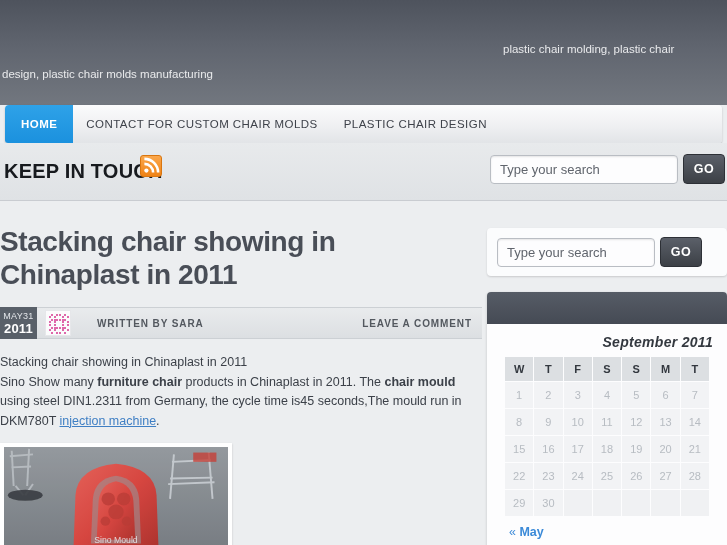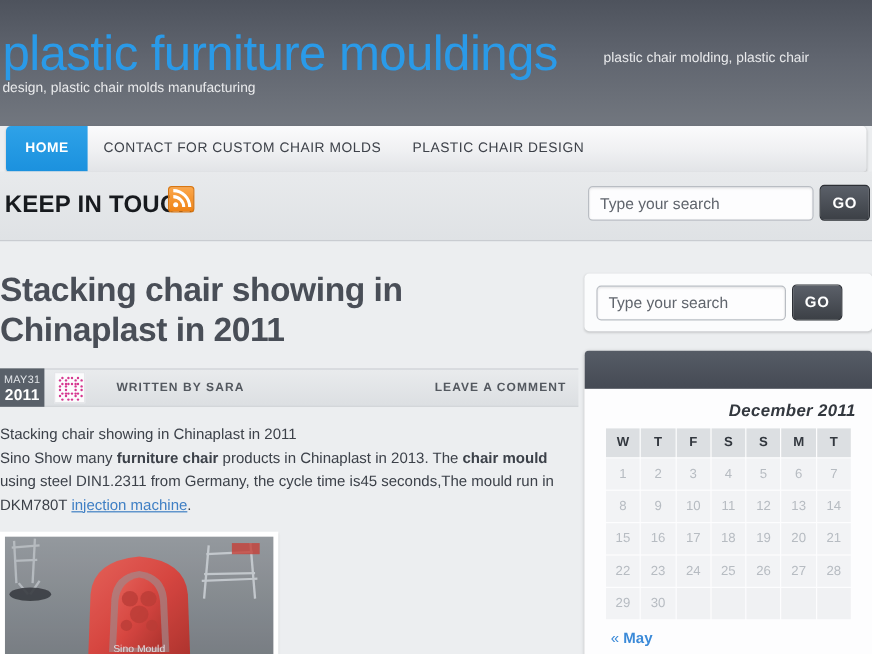--- a/index.html
+++ b/index.html
@@ -329,21 +329,20 @@
     font-weight: 700;
     text-decoration: none;
     cursor: pointer;
   }
   #calendar-nav .chev { font-weight: 400; }
 </style>
 </head>
 <body>
 
 <div id="header-banner">
-  <div id="site-title">plastic furniture mouldings</div>
   <div id="tagline">
     <span class="taglinewrap">plastic chair molding, plastic chair</span>
   </div>
   <div id="tagline-line2">design, plastic chair molds manufacturing</div>
 </div>
 
 <nav id="nav-wrapper">
   <ul id="nav-list">
     <li class="nav-item active">HOME</li>
     <li class="nav-item">CONTACT FOR CUSTOM CHAIR MOLDS</li>
@@ -413,21 +412,21 @@
         <span class="dot" style="left: 10.3px; top: 20.7px; width: 2px; height: 2px;"></span>
         <span class="dot" style="left: 12.9px; top: 20.7px; width: 2px; height: 2px;"></span>
         <span class="dot" style="left: 18.1px; top: 20.7px; width: 2px; height: 2px;"></span>
       </div>
     <div id="meta-author">WRITTEN BY SARA</div>
     <div id="meta-comment">LEAVE A COMMENT</div>
   </div>
 
   <div id="post-body">
     <div>Stacking chair showing in Chinaplast in 2011</div>
-    <div><span>Sino Show many </span><b>furniture chair</b><span> products in Chinaplast in 2013. The </span><b>chair mould</b><span> using steel DIN1.2311 from Germany, the cycle time is45 seconds,The mould run in DKM780T </span><a href="#">injection machine</a><span>.</span></div>
+    <div><span>Sino Show many </span><b>furniture chair</b><span> products in Chinaplast in 2011. The </span><b>chair mould</b><span> using steel DIN1.2311 from Germany, the cycle time is45 seconds,The mould run in DKM780T </span><a href="#">injection machine</a><span>.</span></div>
   </div>
 
   <div id="post-photo">
     <svg id="photo-canvas" viewBox="0 0 232 110" preserveAspectRatio="none">
       <defs>
         <linearGradient id="floor" x1="0" y1="0" x2="0" y2="1">
           <stop offset="0" stop-color="#8e9398"></stop>
           <stop offset="1" stop-color="#6f757b"></stop>
         </linearGradient>
         <linearGradient id="redg" x1="0" y1="0" x2="1" y2="1">
@@ -475,21 +474,21 @@
 
 <aside id="sidebar">
 
   <div id="sidebar-search-panel" class="search-wrap">
     <input class="search-input" type="text" placeholder="Type your search" style="">
     <button class="search-go">GO</button>
   </div>
 
   <div id="calendar-widget">
     <div id="calendar-header-bar"></div>
-    <div id="calendar-caption">December 2011</div>
+    <div id="calendar-caption">September 2011</div>
     <table id="calendar-table">
       <thead>
         <tr>
           <th>W</th>
           <th>T</th>
           <th>F</th>
           <th>S</th>
           <th>S</th>
           <th>M</th>
           <th>T</th>

